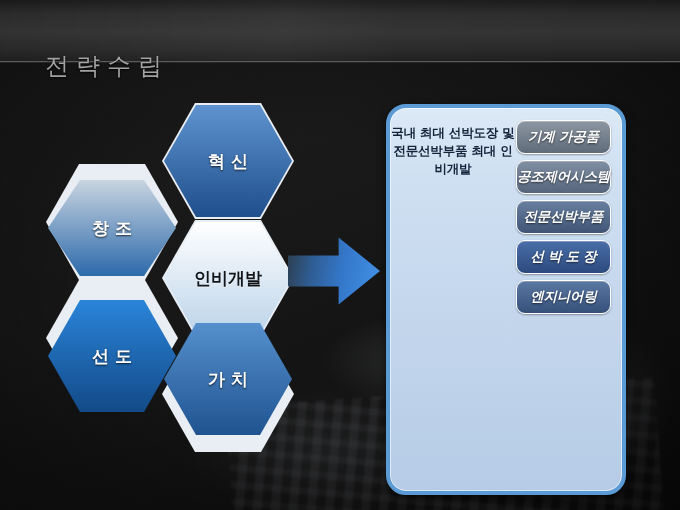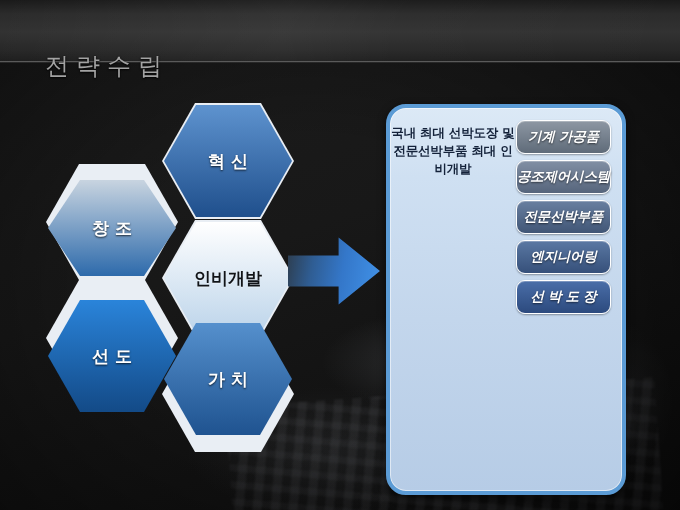--- a/index.html
+++ b/index.html
@@ -181,22 +181,22 @@
     <div class="pill-list" id="pill-list">
         <div class="pill" style="background: linear-gradient(rgb(141, 151, 163) 0%, rgb(95, 107, 121) 100%);">
           <span>기계 가공품</span>
         </div>
         <div class="pill" style="background: linear-gradient(rgb(129, 143, 164) 0%, rgb(86, 101, 124) 100%);">
           <span>공조제어시스템</span>
         </div>
         <div class="pill" style="background: linear-gradient(rgb(104, 127, 160) 0%, rgb(65, 86, 118) 100%);">
           <span>전문선박부품</span>
         </div>
+        <div class="pill spaced" style="background: linear-gradient(rgb(74, 110, 168) 0%, rgb(44, 74, 126) 100%);">
+          <span>선박도장</span>
+        </div>
         <div class="pill" style="background: linear-gradient(rgb(90, 120, 163) 0%, rgb(54, 80, 122) 100%);">
           <span>엔지니어링</span>
         </div>
-        <div class="pill spaced" style="background: linear-gradient(rgb(74, 110, 168) 0%, rgb(44, 74, 126) 100%);">
-          <span>선박도장</span>
-        </div>
       </div>
   </div>
 
 </div>
 
 </body></html>

